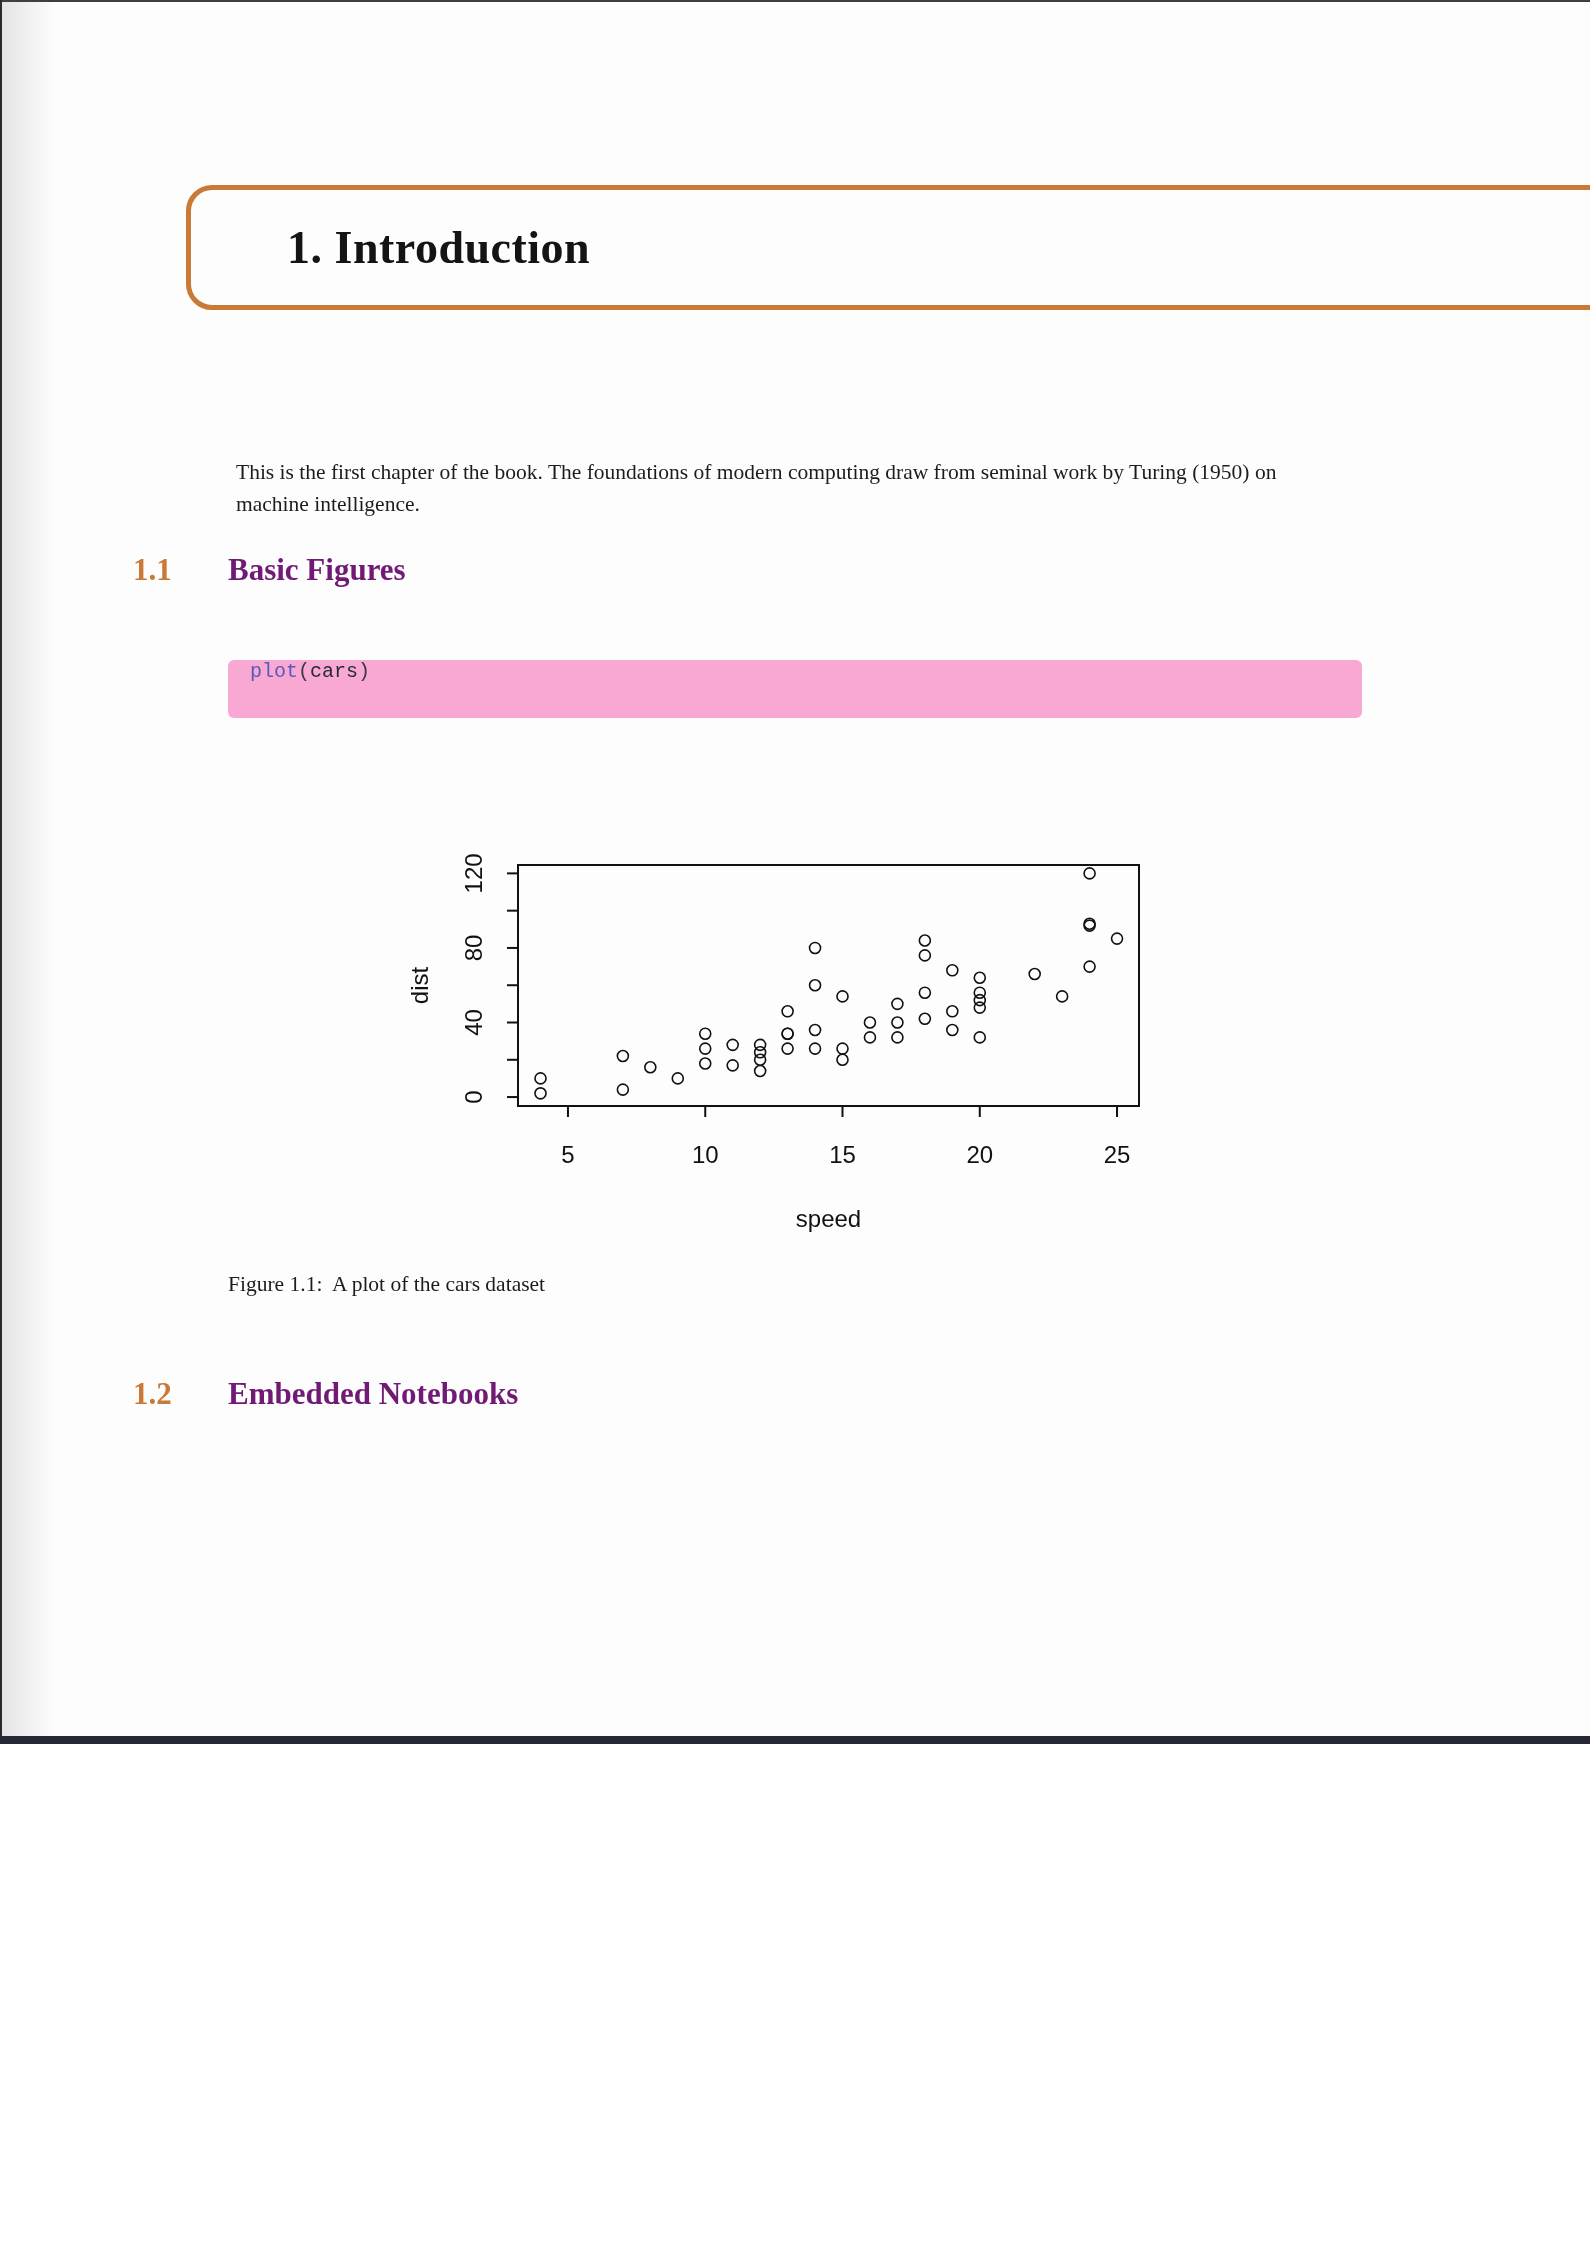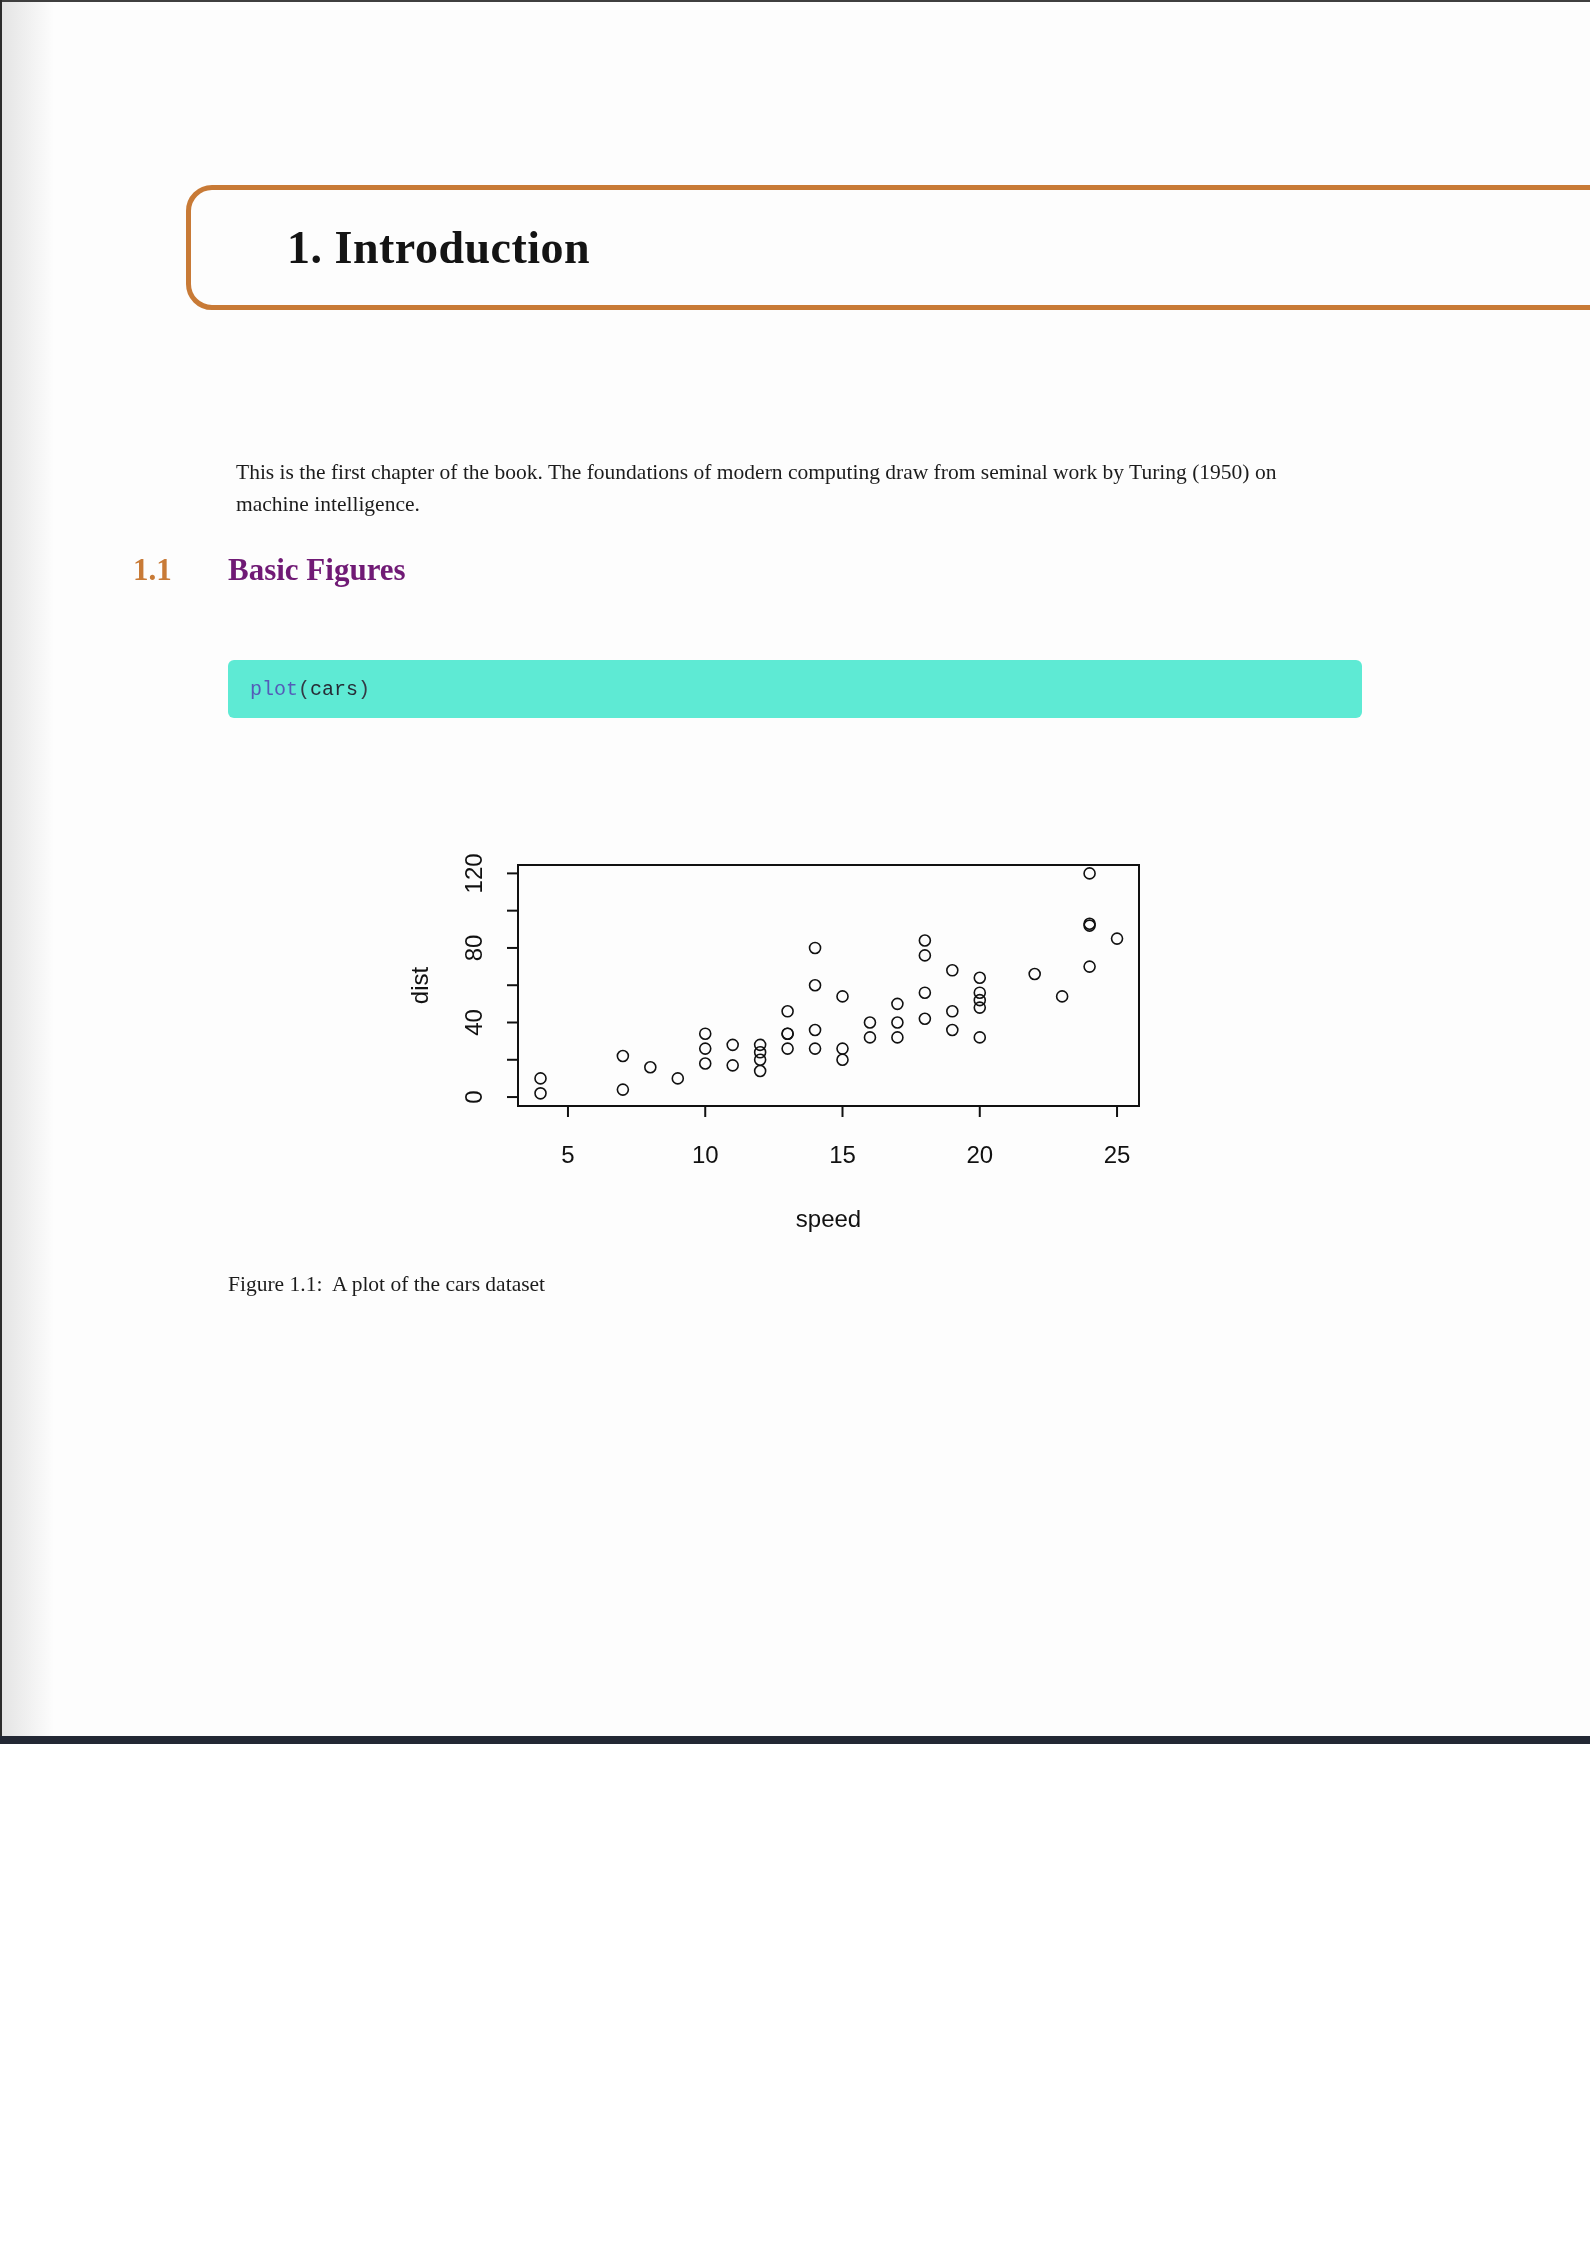--- a/index.html
+++ b/index.html
@@ -35,22 +35,22 @@
     position:absolute;left:133px;top:0;font-size:31px;font-weight:bold;color:#c87a36;
   }
   .section-heading .sec-title{
     position:absolute;left:228px;top:0;margin:0;font-size:31px;font-weight:bold;color:#701a75;
   }
   .heading-1-1{top:552px;text-align:right;}
   .heading-1-2{top:1376px;}
 
   .code-block{
     position:absolute;left:228px;top:660px;width:1134px;height:58px;
-    background:#5eead4;border-radius:6px;box-sizing:border-box;
-    display:flex;align-items:center;
+    background:#f9a8d4;border-radius:6px;box-sizing:border-box;
+    display:flex;align-items:flex-start;
   }
   .code-block code{
     margin-left:22px;font-family:"Liberation Mono","DejaVu Sans Mono",monospace;
     font-size:20px;color:#262b35;
   }
   .code-block .tok-fn{color:#545cb8;}
   .code-block .tok-paren{color:#343a45;}
 
   .chart-svg{position:absolute;left:390px;top:845px;z-index:2;}
   .chart-svg text{fill:#111111;font-family:"Liberation Sans","DejaVu Sans",sans-serif;}
@@ -166,18 +166,22 @@
       <circle cx="672.129973474801" cy="151.40371229698377" r="5.5" fill="none" stroke="#111" stroke-width="1.6"></circle>
       <circle cx="699.5835543766577" cy="121.5815931941222" r="5.5" fill="none" stroke="#111" stroke-width="1.6"></circle>
       <circle cx="699.5835543766577" cy="80.57617942768758" r="5.5" fill="none" stroke="#111" stroke-width="1.6"></circle>
       <circle cx="699.5835543766577" cy="78.71229698375873" r="5.5" fill="none" stroke="#111" stroke-width="1.6"></circle>
       <circle cx="699.5835543766577" cy="28.387470997679827" r="5.5" fill="none" stroke="#111" stroke-width="1.6"></circle>
       <circle cx="727.0371352785145" cy="93.62335653518952" r="5.5" fill="none" stroke="#111" stroke-width="1.6"></circle>
     </svg>
 
   <p class="caption">Figure 1.1:  A plot of the cars dataset</p>
 
+  <div class="section-heading heading-1-2">
+    <span class="sec-num">1.2</span>
+    <h2 class="sec-title">Embedded Notebooks</h2>
+  </div>
 
 
   <p class="page-number">9</p>
 
   <div class="footer-bar"></div>
 </div>
 
 </body></html>

